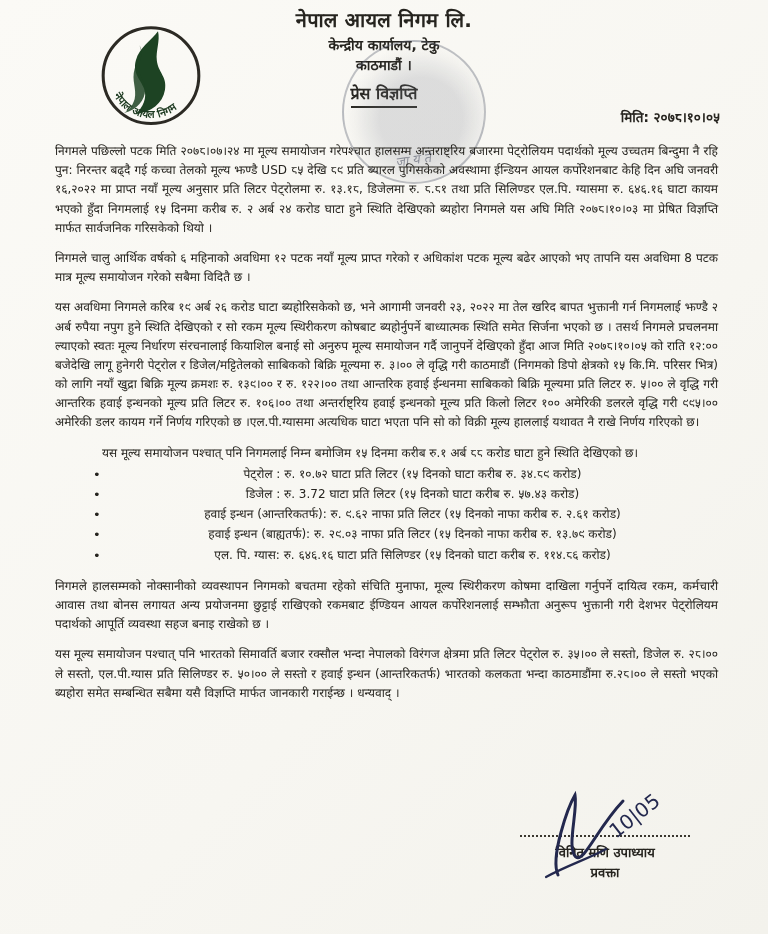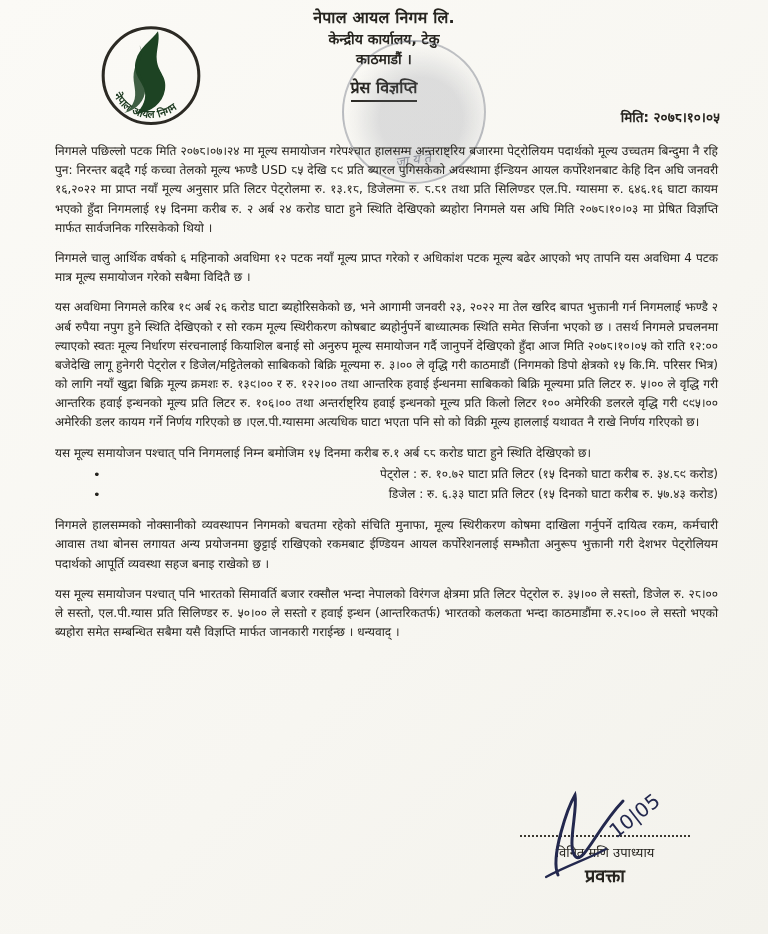--- a/index.html
+++ b/index.html
@@ -19,21 +19,21 @@
   }
   
   .logo-wrap{
     position:absolute;left:92px;top:22px;width:118px;height:112px;
   }
   .header-block{
     position:absolute;left:0;right:0;top:6px;
     text-align:center;
     line-height:1.45;
   }
-  .org-name{font-size:16px;font-weight:700;letter-spacing:.2px;}
+  .org-name{font-size:20px;font-weight:700;letter-spacing:.2px;}
   .office-line{font-size:14px;font-weight:600;}
   .city-line{font-size:14px;font-weight:600;}
   .doc-type{
     display:inline-block;margin-top:6px;
     font-size:16px;font-weight:700;
     border-bottom:2px solid #2a2822;
     padding-bottom:1px;
   }
   .stamp{
     position:absolute;left:342px;top:40px;width:140px;height:140px;
@@ -54,35 +54,35 @@
     font-size:13.5px;font-weight:700;margin-left:36px;
   }
   
   .body-text{
     position:absolute;left:55px;right:50px;top:142px;
     font-size:12px;line-height:1.6;
     text-align:justify;
     font-weight:500;
   }
   .para{margin:0 0 11px 0;}
-  .para.tight{margin-bottom:2px;}
+  .para.tight{margin-bottom:2px;margin-left:47px;}
   .bullets{list-style:none;margin:2px 0 12px 0;padding:0 0 0 38px;}
-  .bullets li{position:relative;padding-left:14px;margin:1px 0;text-align:right;}
+  .bullets li{position:relative;padding-left:14px;margin:1px 0;text-align:center;}
   .bullets li::before{
     content:"•";position:absolute;left:0;top:0;font-size:13px;color:#26241f;
   }
   
   .sig-block{
     position:absolute;right:58px;top:835px;width:210px;
     text-align:center;
   }
   .sig-ink{position:absolute;left:28px;top:-48px;pointer-events:none;}
   .sig-rule{border-top:2px dotted #3a372f;width:170px;margin:0 auto 6px auto;height:0;}
-  .sig-name{font-size:13px;font-weight:400;line-height:1.5;}
-  .sig-title{font-size:18px;font-weight:600;}
+  .sig-name{font-size:13px;font-weight:700;line-height:1.5;}
+  .sig-title{font-size:13px;font-weight:600;}
 </style>
 </head>
 <body>
 
 <div class="page">
 
   <div class="logo-wrap">
     <svg width="118" height="112" viewBox="0 0 100 96">
       <ellipse cx="50" cy="46" rx="41" ry="41" fill="none" stroke="#2c2a24" stroke-width="2.6"></ellipse>
       <path fill="#1d4323" d="M56 8 C50 16 40 22 37 33 C34 44 41 49 44 57 C47 65 43 73 37 79 C50 77 60 70 62 58 C64 47 56 43 55 33 C54 25 58 16 56 8 Z"></path>
@@ -103,27 +103,30 @@
     <div><span class="doc-type">प्रेस विज्ञप्ति</span></div>
   </div>
 
   <div class="stamp"></div>
   <div class="stamp-arc">जायते</div>
 
   <div class="date-line">मिति: २०७८।१०।०५</div>
 
   <div class="body-text">
     <p class="para">निगमले पछिल्लो पटक मिति २०७८।०७।२४ मा मूल्य समायोजन गरेपश्चात हालसम्म अन्तराष्ट्रिय बजारमा पेट्रोलियम पदार्थको मूल्य उच्चतम बिन्दुमा नै रहि पुन: निरन्तर बढ्दै गई कच्चा तेलको मूल्य झण्डै USD ८५ देखि ८९ प्रति ब्यारल पुगिसकेको अवस्थामा ईन्डियन आयल कर्पोरेशनबाट केहि दिन अघि जनवरी १६,२०२२ मा प्राप्त नयाँ मूल्य अनुसार प्रति लिटर पेट्रोलमा रु. १३.१८, डिजेलमा रु. ८.८१ तथा प्रति सिलिण्डर एल.पि. ग्यासमा रु. ६४६.१६ घाटा कायम भएको हुँदा निगमलाई १५ दिनमा करीब रु. २ अर्ब २४ करोड घाटा हुने स्थिति देखिएको ब्यहोरा निगमले यस अघि मिति २०७८।१०।०३ मा प्रेषित विज्ञप्ति मार्फत सार्वजनिक गरिसकेको थियो ।</p>
-    <p class="para">निगमले चालु आर्थिक वर्षको ६ महिनाको अवधिमा १२ पटक नयाँ मूल्य प्राप्त गरेको र अधिकांश पटक मूल्य बढेर आएको भए तापनि यस अवधिमा 4 पटक मात्र मूल्य समायोजन गरेको सबैमा विदितै छ ।</p>
+    <p class="para">निगमले चालु आर्थिक वर्षको ६ महिनाको अवधिमा १२ पटक नयाँ मूल्य प्राप्त गरेको र अधिकांश पटक मूल्य बढेर आएको भए तापनि यस अवधिमा 8 पटक मात्र मूल्य समायोजन गरेको सबैमा विदितै छ ।</p>
     <p class="para">यस अवधिमा निगमले करिब १९ अर्ब २६ करोड घाटा ब्यहोरिसकेको छ, भने आगामी जनवरी २३, २०२२ मा तेल खरिद बापत भुक्तानी गर्न निगमलाई झण्डै २ अर्ब रुपैया नपुग हुने स्थिति देखिएको र सो रकम मूल्य स्थिरीकरण कोषबाट ब्यहोर्नुपर्ने बाध्यात्मक स्थिति समेत सिर्जना भएको छ । तसर्थ निगमले प्रचलनमा ल्याएको स्वतः मूल्य निर्धारण संरचनालाई कियाशिल बनाई सो अनुरुप मूल्य समायोजन गर्दै जानुपर्ने देखिएको हुँदा आज मिति २०७८।१०।०५ को राति १२:०० बजेदेखि लागू हुनेगरी पेट्रोल र डिजेल/मट्टितेलको साबिकको बिक्रि मूल्यमा रु. ३।०० ले वृद्धि गरी काठमाडौं (निगमको डिपो क्षेत्रको १५ कि.मि. परिसर भित्र) को लागि नयाँ खुद्रा बिक्रि मूल्य क्रमशः रु. १३९।०० र रु. १२२।०० तथा आन्तरिक हवाई ईन्धनमा साबिकको बिक्रि मूल्यमा प्रति लिटर रु. ५।०० ले वृद्धि गरी आन्तरिक हवाई इन्धनको मूल्य प्रति लिटर रु. १०६।०० तथा अन्तर्राष्ट्रिय हवाई इन्धनको मूल्य प्रति किलो लिटर १०० अमेरिकी डलरले वृद्धि गरी ९९५।०० अमेरिकी डलर कायम गर्ने निर्णय गरिएको छ ।एल.पी.ग्यासमा अत्यधिक घाटा भएता पनि सो को विक्री मूल्य हाललाई यथावत नै राखे निर्णय गरिएको छ।</p>
 
     <p class="para tight">यस मूल्य समायोजन पश्चात् पनि निगमलाई निम्न बमोजिम १५ दिनमा करीब रु.१ अर्ब ८८ करोड घाटा हुने स्थिति देखिएको छ।</p>
     <ul class="bullets">
       <li>पेट्रोल : रु. १०.७२ घाटा प्रति लिटर (१५ दिनको घाटा करीब रु. ३४.८९ करोड)</li>
-      <li>डिजेल : रु. ६.३३ घाटा प्रति लिटर (१५ दिनको घाटा करीब रु. ५७.४३ करोड)</li>
+      <li>डिजेल : रु. 3.72 घाटा प्रति लिटर (१५ दिनको घाटा करीब रु. ५७.४३ करोड)</li>
+      <li>हवाई इन्धन (आन्तरिकतर्फ): रु. ९.६२ नाफा प्रति लिटर (१५ दिनको नाफा करीब रु. २.६१ करोड)</li>
+      <li>हवाई इन्धन (बाह्यतर्फ): रु. २९.०३ नाफा प्रति लिटर (१५ दिनको नाफा करीब रु. १३.७९ करोड)</li>
+      <li>एल. पि. ग्यास: रु. ६४६.१६ घाटा प्रति सिलिण्डर (१५ दिनको घाटा करीब रु. ११४.८६ करोड)</li>
     </ul>
 
     <p class="para">निगमले हालसम्मको नोक्सानीको व्यवस्थापन निगमको बचतमा रहेको संचिति मुनाफा, मूल्य स्थिरीकरण कोषमा दाखिला गर्नुपर्ने दायित्व रकम, कर्मचारी आवास तथा बोनस लगायत अन्य प्रयोजनमा छुट्टाई राखिएको रकमबाट ईण्डियन आयल कर्पोरेशनलाई सम्झौता अनुरूप भुक्तानी गरी देशभर पेट्रोलियम पदार्थको आपूर्ति व्यवस्था सहज बनाइ राखेको छ ।</p>
     <p class="para">यस मूल्य समायोजन पश्चात् पनि भारतको सिमावर्ति बजार रक्सौल भन्दा नेपालको विरंगज क्षेत्रमा प्रति लिटर पेट्रोल रु. ३५।०० ले सस्तो, डिजेल रु. २८।०० ले सस्तो, एल.पी.ग्यास प्रति सिलिण्डर रु. ५०।०० ले सस्तो र हवाई इन्धन (आन्तरिकतर्फ) भारतको कलकता भन्दा काठमाडौंमा रु.२८।०० ले सस्तो भएको ब्यहोरा समेत सम्बन्धित सबैमा यसै विज्ञप्ति मार्फत जानकारी गराईन्छ । धन्यवाद् ।</p>
   </div>
 
   <div class="sig-block">
     <svg class="sig-ink" width="160" height="95" viewBox="0 0 160 95">
       <path d="M30 88 C 22 70 40 20 47 8 C 50 24 38 62 48 70 C 56 76 70 40 95 14" fill="none" stroke="#23284e" stroke-width="3" stroke-linecap="round"></path>
       <path d="M18 90 C 40 78 60 72 78 62" fill="none" stroke="#23284e" stroke-width="2.2" stroke-linecap="round"></path>

